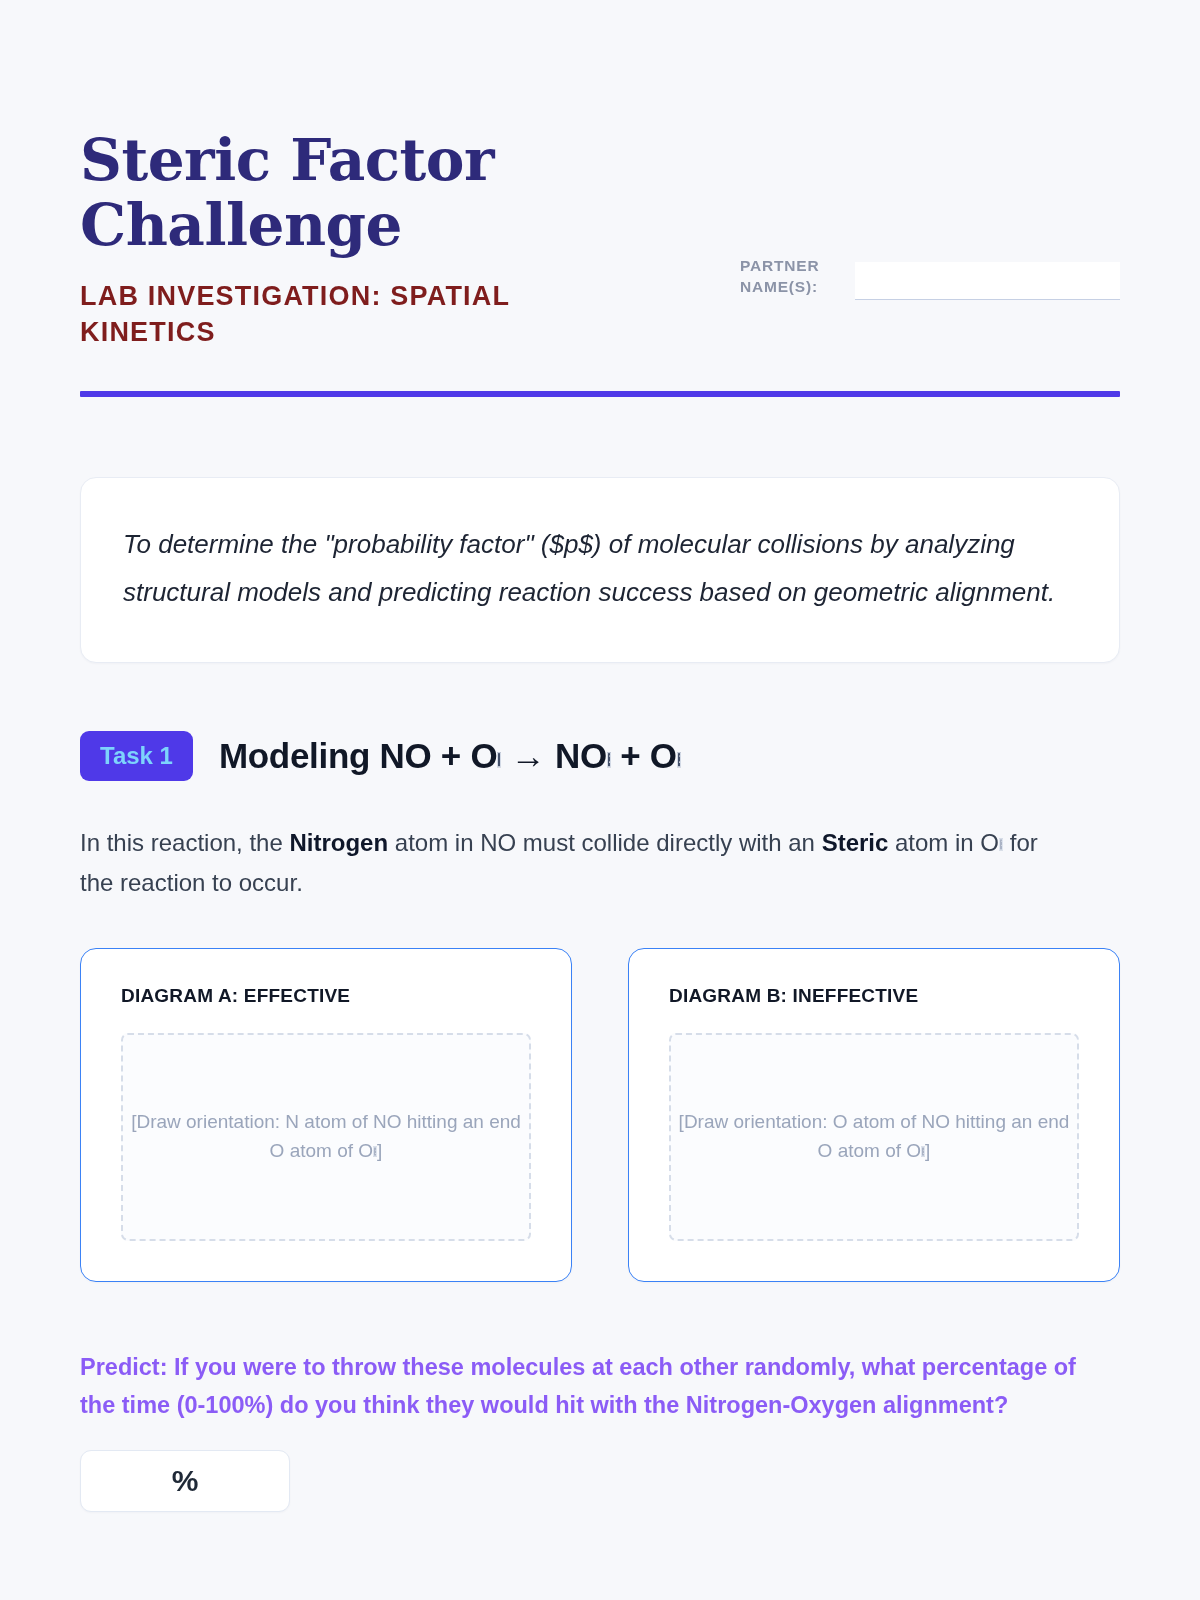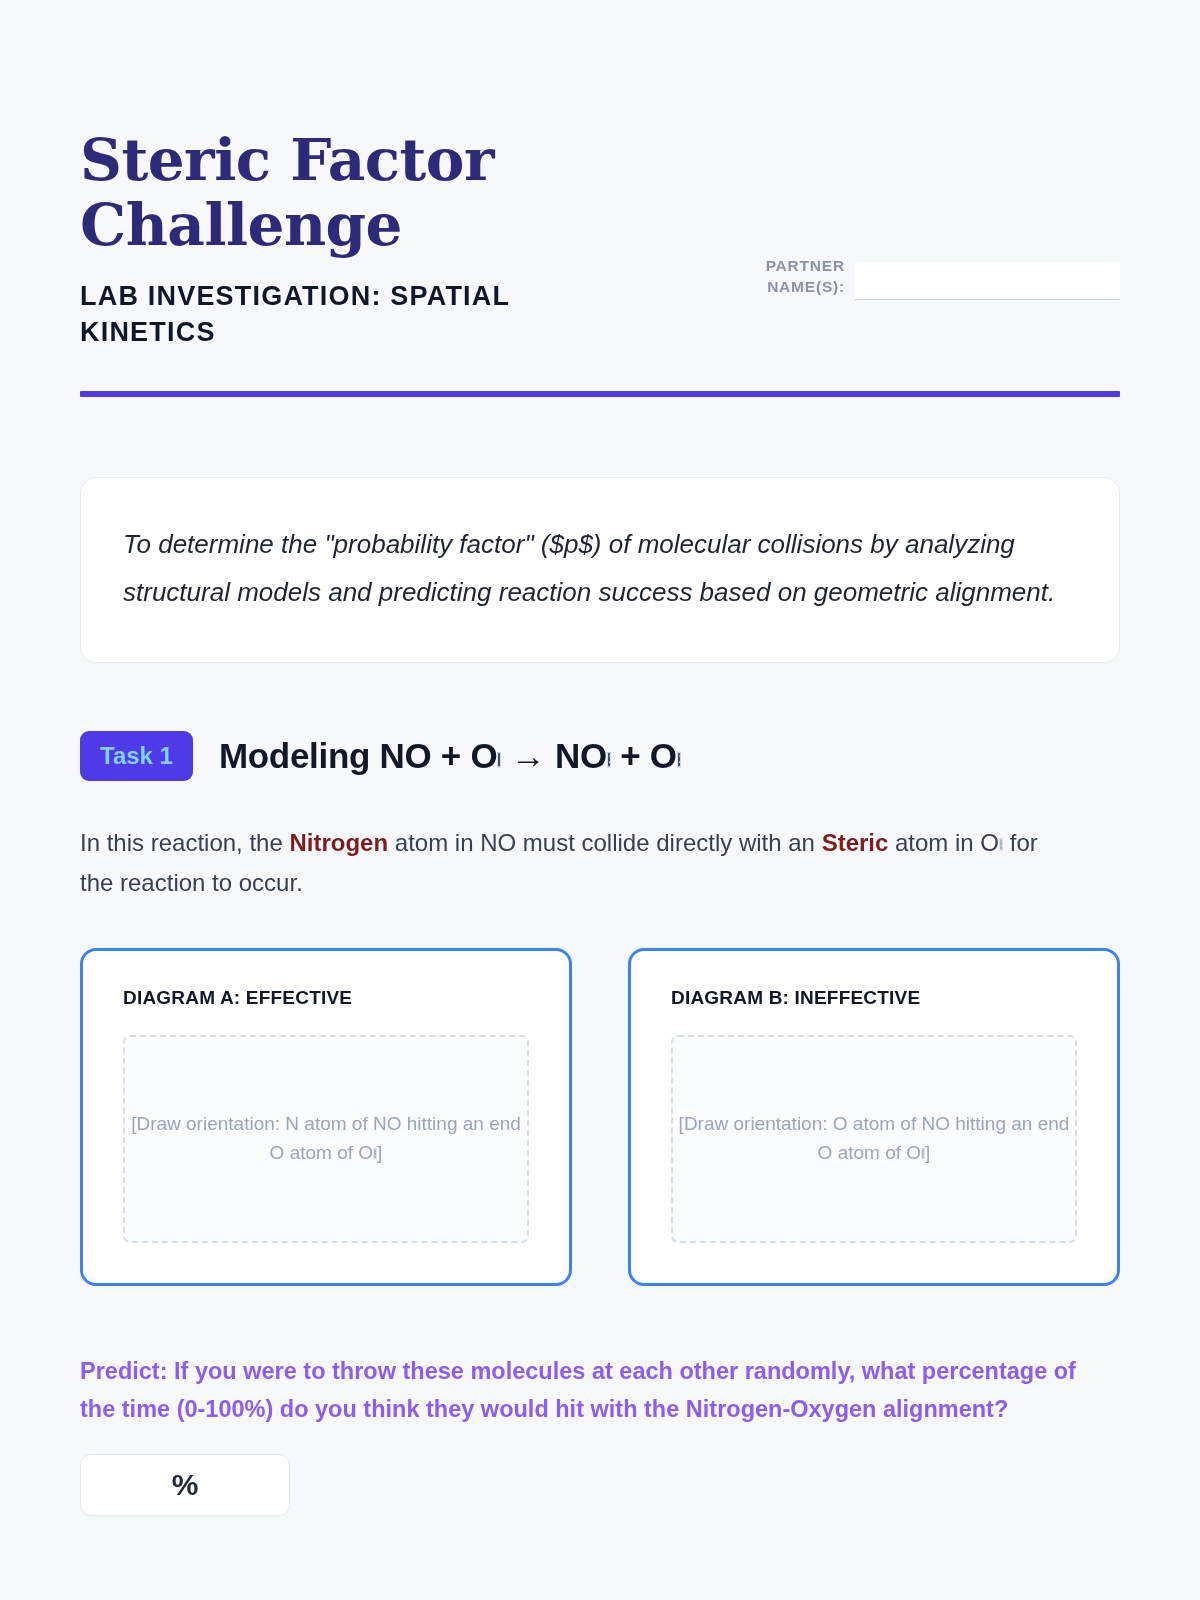--- a/index.html
+++ b/index.html
@@ -47,21 +47,21 @@
     letter-spacing: -0.5px;
     max-width: 420px;
   }
 
   .doc-subtitle {
     margin-top: 20px;
     font-size: 27px;
     font-weight: 700;
     line-height: 1.35;
     letter-spacing: 1.2px;
-    color: #0f172a;
+    color: #7f1d1d;
     text-transform: uppercase;
     max-width: 520px;
   }
 
   .header-right {
     padding-top: 132px;
     width: 465px;
   }
 
   .field-row {
@@ -70,21 +70,21 @@
     justify-content: flex-end;
     margin-bottom: 14px;
   }
 
   .field-label {
     font-size: 15.5px;
     font-weight: 700;
     letter-spacing: 0.8px;
     color: #8b93a7;
     text-transform: uppercase;
-    text-align: right;
+    text-align: left;
     line-height: 1.35;
     padding-bottom: 2px;
     margin-right: 10px;
   }
 
   .field-label.two-line { width: 105px; }
   .field-label.one-line { width: auto; }
 
   .field-input {
     background: #ffffff;
@@ -163,33 +163,33 @@
 
   
   .body-para {
     margin-top: 42px;
     font-size: 24px;
     line-height: 1.68;
     color: #374151;
     max-width: 985px;
   }
 
-  .body-para b { color: #7f1d1d; font-weight: 700; }
+  .body-para b { color: #0f172a; font-weight: 700; }
 
   
   .diagram-grid {
     margin-top: 44px;
     display: flex;
     gap: 56px;
   }
 
   .diagram-card {
     flex: 1 1 0;
     background: #ffffff;
-    border: 3px solid #3b82f6;
+    border: 1px solid #3b82f6;
     border-radius: 16px;
     padding: 36px 40px 40px 40px;
     box-shadow: 0 1px 2px rgba(30, 40, 70, 0.03);
   }
 
   .diagram-card-title {
     font-size: 19px;
     font-weight: 700;
     letter-spacing: 0.2px;
     color: #111827;

